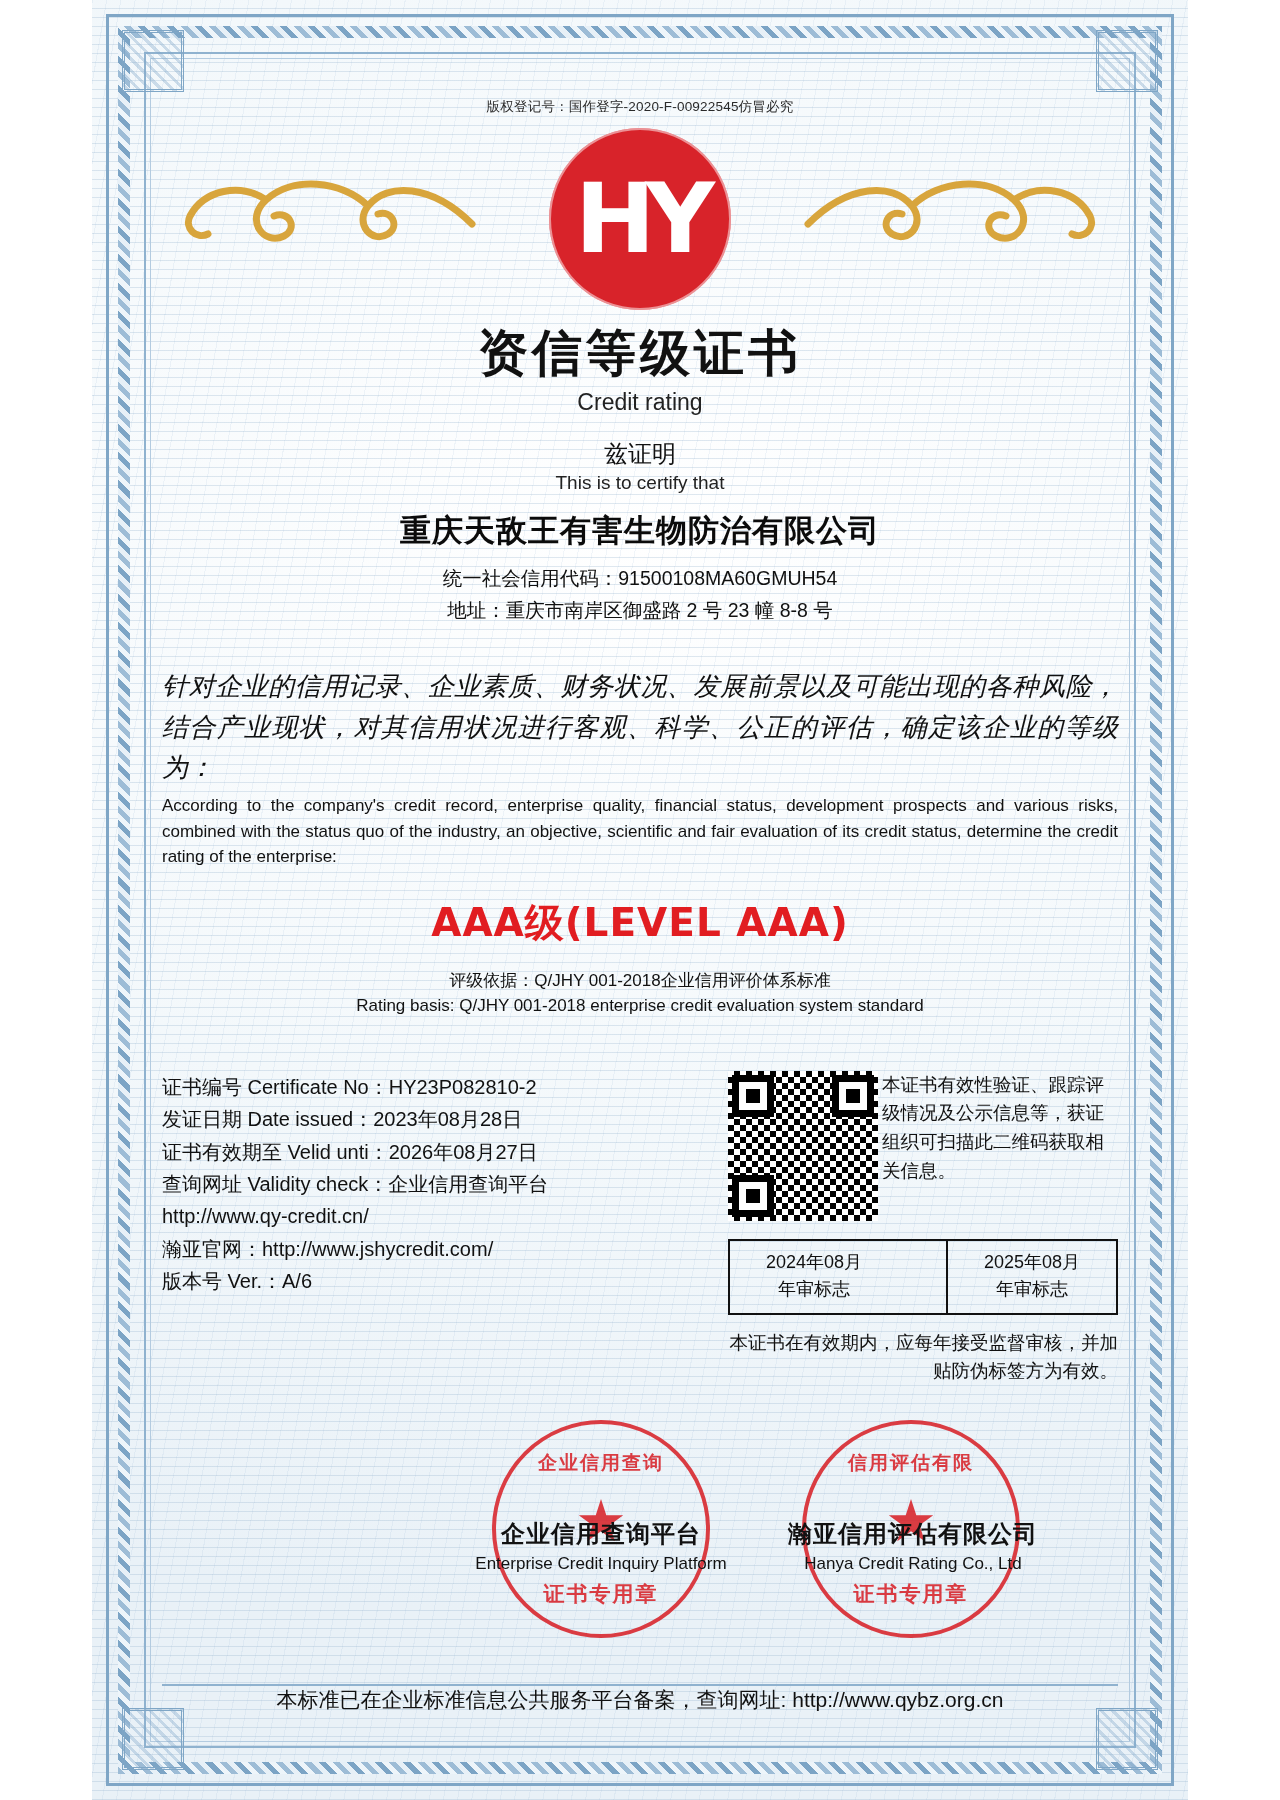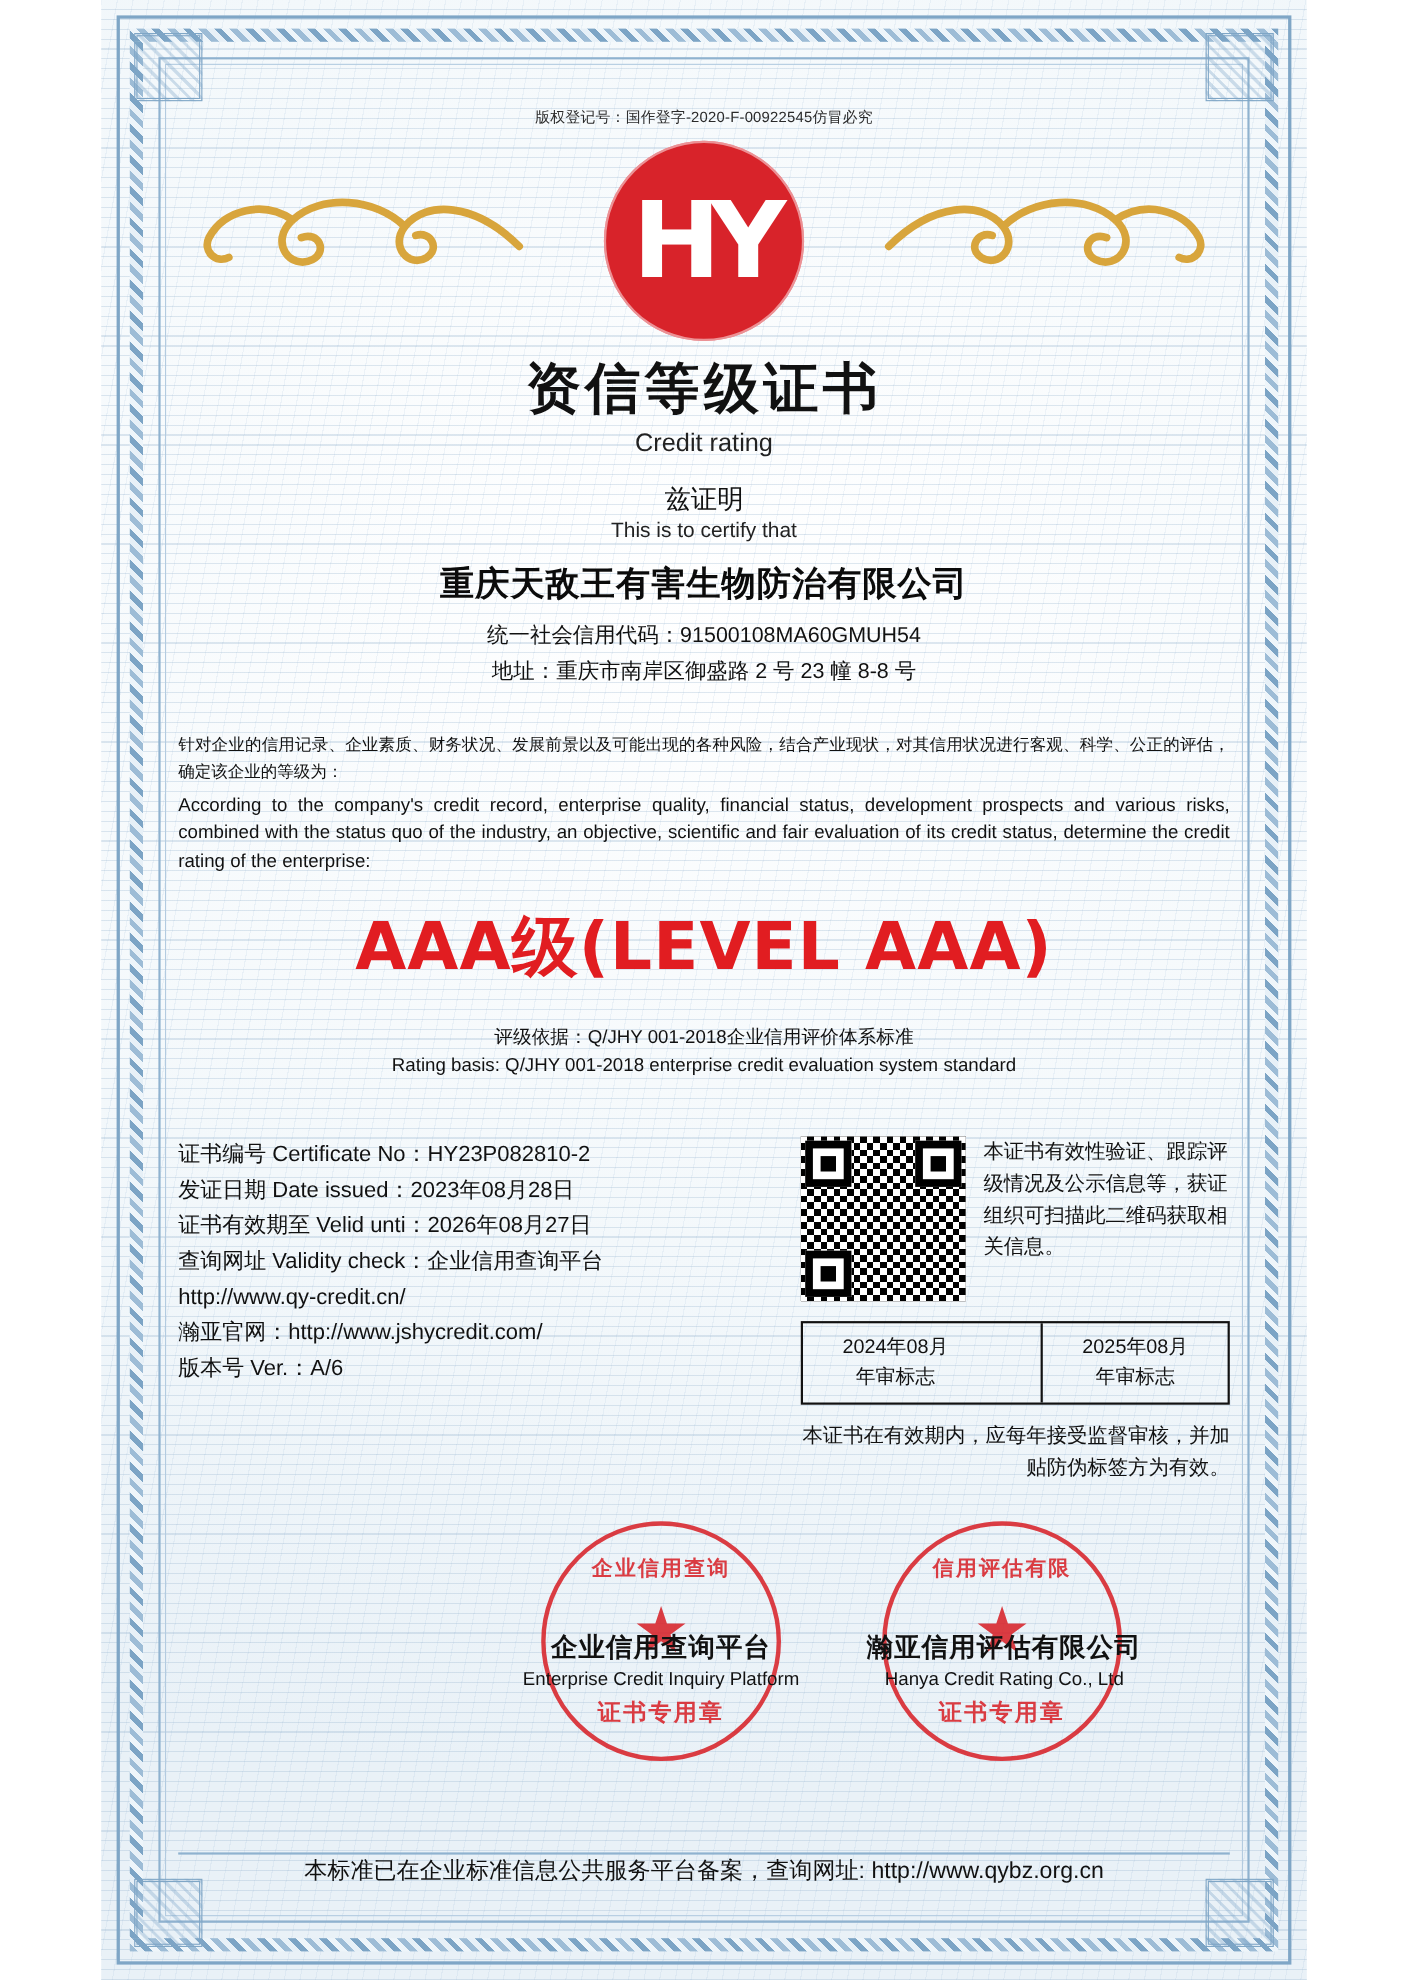--- a/index.html
+++ b/index.html
@@ -171,40 +171,41 @@
   }
   .company-meta {
     text-align: center;
     font-size: 19.5px;
     color: #111;
     line-height: 1.65;
   }
 
   .body-block { margin-top: 40px; }
   .body-cn {
-    font-size: 15px;
+    font-size: 26px;
     color: #111;
     line-height: 1.55;
     text-align: justify;
+    font-style: italic;
   }
   .body-en {
     font-size: 17px;
     color: #111;
     line-height: 1.5;
     margin-top: 6px;
     text-align: justify;
   }
 
   .level {
     text-align: center;
     color: #e11d21;
     font-weight: 700;
-    font-size: 60px;
+    font-size: 39px;
     letter-spacing: 1px;
-    margin: 26px 0 28px 0;
+    margin: 26px 0 18px 0;
     font-family: "DejaVu Sans", sans-serif;
   }
   .basis-cn, .basis-en {
     text-align: center;
     font-size: 17px;
     color: #111;
     line-height: 1.5;
   }
 
   
@@ -216,21 +217,21 @@
   .details-left { width: 540px; }
   .details-right { flex: 1; }
 
   .detail-line {
     font-size: 20px;
     color: #111;
     line-height: 1.62;
     white-space: nowrap;
   }
 
-  .qr-row { display: flex; gap: 16px; align-items: flex-start; }
+  .qr-row { display: flex; gap: 4px; align-items: flex-start; }
   .qr {
     width: 150px; height: 150px;
     flex: 0 0 150px;
     background-color: #fff;
     background-image:
       repeating-linear-gradient(90deg, #000 0 6px, #fff 6px 12px),
       repeating-linear-gradient(0deg, #000 0 6px, #fff 6px 12px);
     background-blend-mode: difference;
     position: relative;
   }

